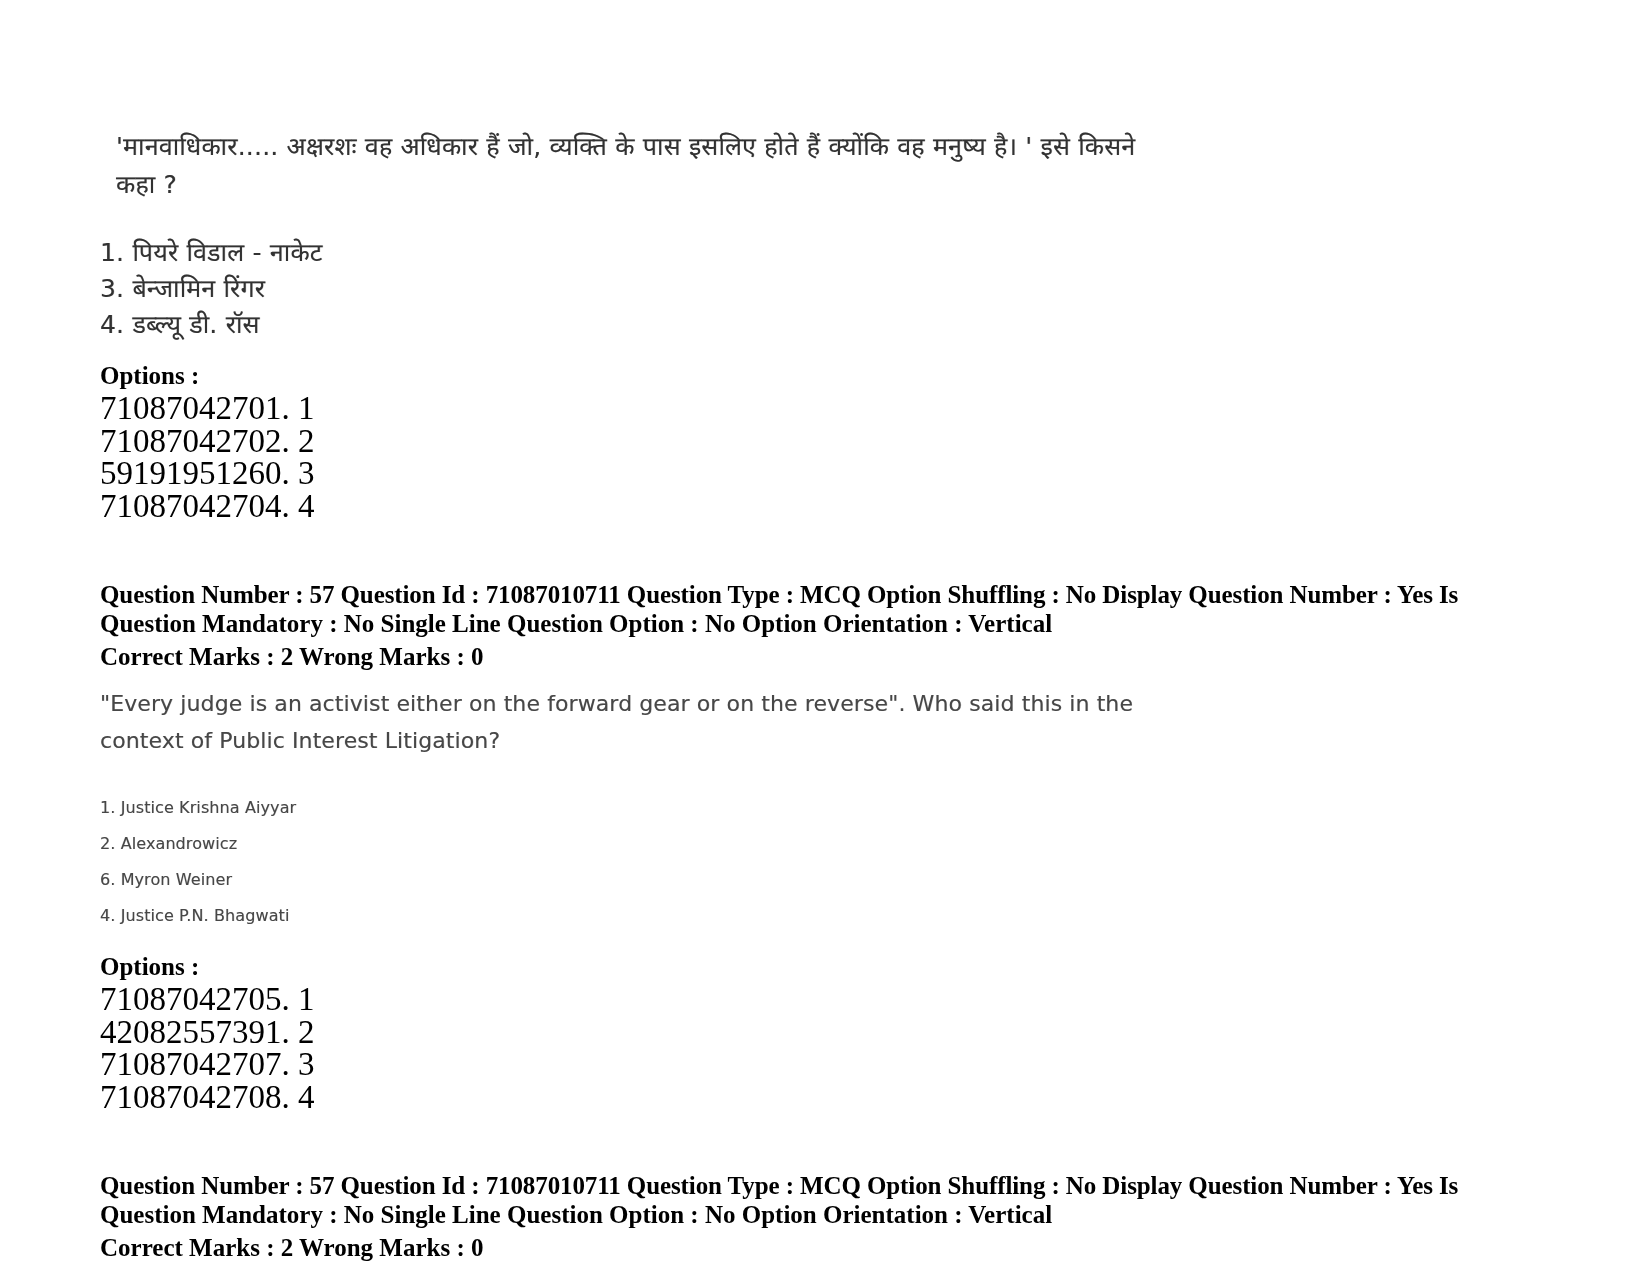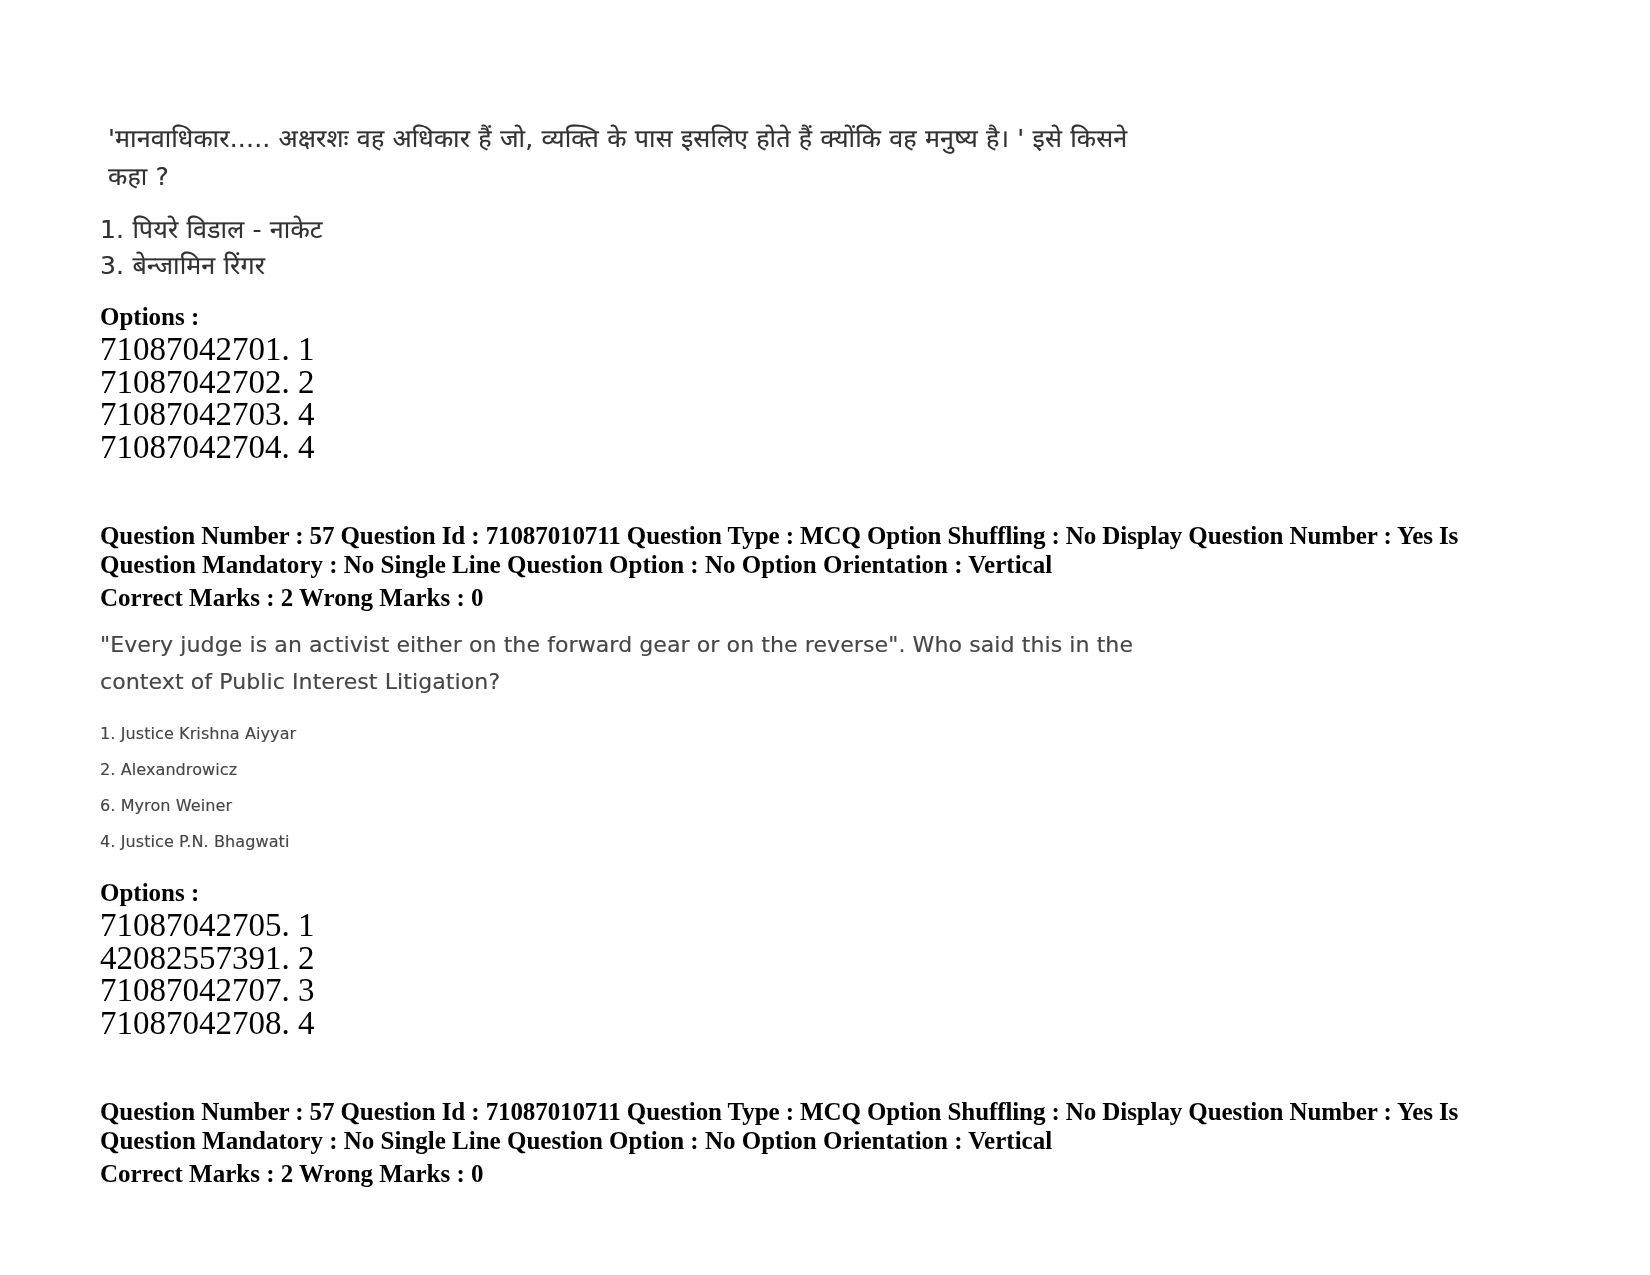--- a/index.html
+++ b/index.html
@@ -48,28 +48,28 @@
   }
   .scan-en {
     font-family: "DejaVu Sans", sans-serif;
     font-size: 22px;
     line-height: 37px;
     letter-spacing: 0.1px;
     color: #3a3a3a;
   }
 
   .q-stem-hi {
-    margin: 8px;
+    margin: 16px;
     padding-top: 112px;
     width: 1200px;
   }
   .q-stem-hi .ln { display: block; }
 
   .opts-scan {
-    margin-top: 16px;
+    margin-top: 31px;
   }
   .opts-scan .opt {
     display: block;
     white-space: pre;
   }
   .opts-scan.hi .opt { line-height: 36px; font-size: 25px; }
   .opts-scan.en .opt { line-height: 36px; font-size: 16px; }
 
   
   .printed {
@@ -111,27 +111,28 @@
   <div class="content">
 
     <div class="q-stem-hi scan scan-hi">
       <span class="ln">'मानवाधिकार..... अक्षरशः वह अधिकार हैं जो, व्यक्ति के पास इसलिए होते हैं क्योंकि वह मनुष्य है। ' इसे किसने</span>
       <span class="ln">कहा ?</span>
     </div>
 
     <div class="opts-scan hi scan scan-hi">
       <span class="opt">1. पियरे विडाल - नाकेट</span>
       <span class="opt">3. बेन्जामिन रिंगर</span>
+      <span class="opt">4. डब्ल्यू डी. रॉस</span>
     </div>
 
     <div class="options-label printed">Options :</div>
     <div class="printed">
       <div class="opt-id">71087042701. 1</div>
       <div class="opt-id">71087042702. 2</div>
-      <div class="opt-id">71087042703. 4</div>
+      <div class="opt-id">59191951260. 3</div>
       <div class="opt-id">71087042704. 4</div>
     </div>
 
     <div class="gap-lg"></div>
 
     <div class="meta-block printed">
       <span class="meta-line l1">Question Number : 57 Question Id : 71087010711 Question Type : MCQ Option Shuffling : No Display Question Number : Yes Is</span>
       <span class="meta-line l2">Question Mandatory : No Single Line Question Option : No Option Orientation : Vertical</span>
       <span class="meta-line l3">Correct Marks : 2 Wrong Marks : 0</span>
     </div>

